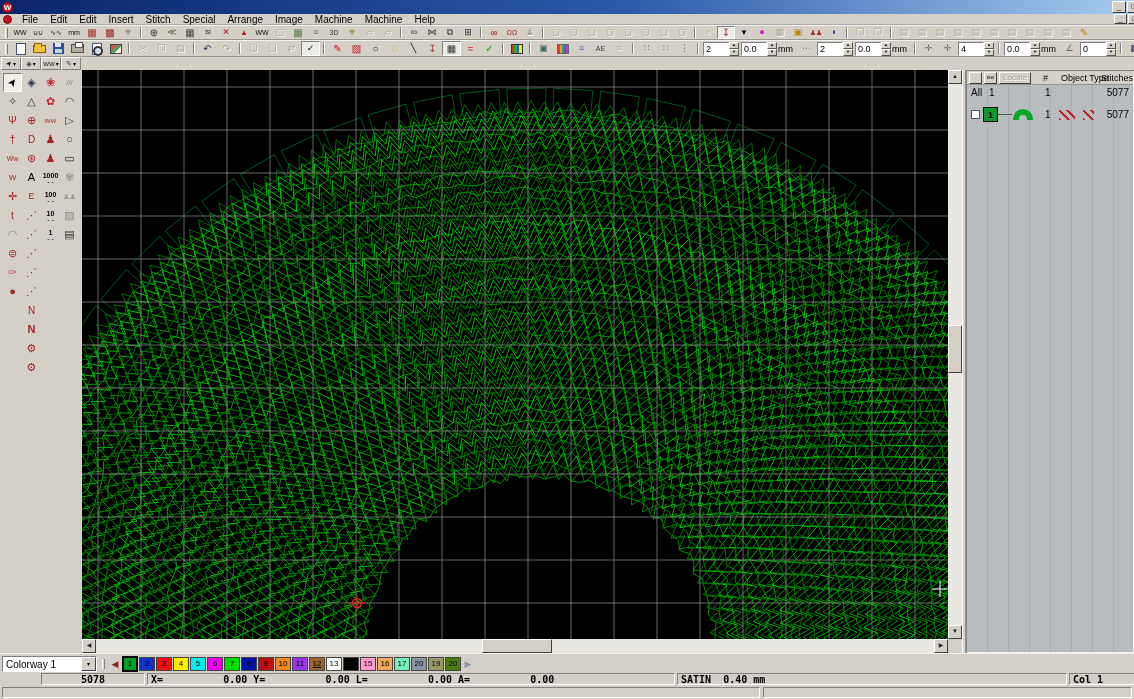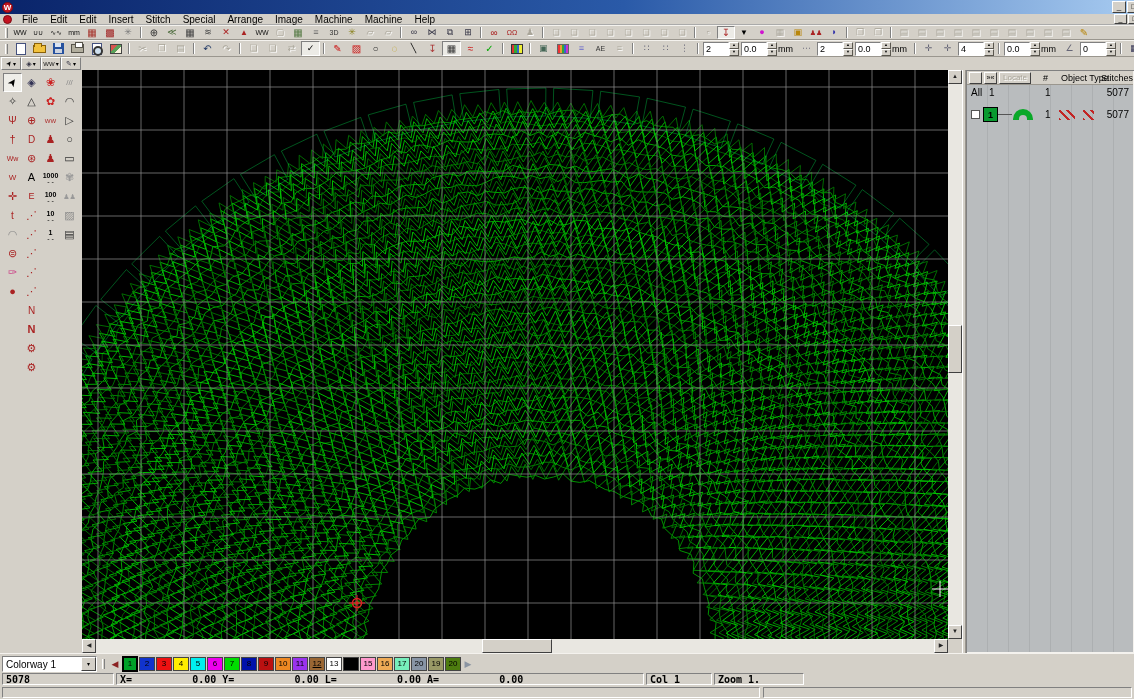--- a/index.html
+++ b/index.html
@@ -927,21 +927,22 @@
       <div class="swatch" style="background: rgb(238, 170, 85);">16</div>
       <div class="swatch" style="background: rgb(119, 238, 187);">17</div>
       <div class="swatch" style="background: rgb(136, 149, 165);">20</div>
       <div class="swatch" style="background: rgb(153, 153, 102);">19</div>
       <div class="swatch" style="background: #4d7c0f;">20</div>
     </div>
   <div class="cw-arrow" style="color:#8a94a2;">▶</div>
 </div>
 
 <div id="status1">
-  <div class="sf" style="width:112px;text-align:left;">5078</div>
+  <div class="sf" style="width:104px;text-align:center;margin-left:39px;">5078</div>
   <div class="sf" style="width:528px;">X=          0.00 Y=          0.00 L=          0.00 A=          0.00</div>
+  <div class="sf" style="width:390px;">SATIN  0.40 mm</div>
   <div class="sf" style="width:66px;">Col 1</div>
   <div class="sf" style="width:90px;">Zoom 1.</div>
 </div>
 <div id="status2">
   <div class="sf2" style="width:758px;"></div>
   <div class="sf2" style="flex:1;"></div>
 </div>
 
 </body></html>

